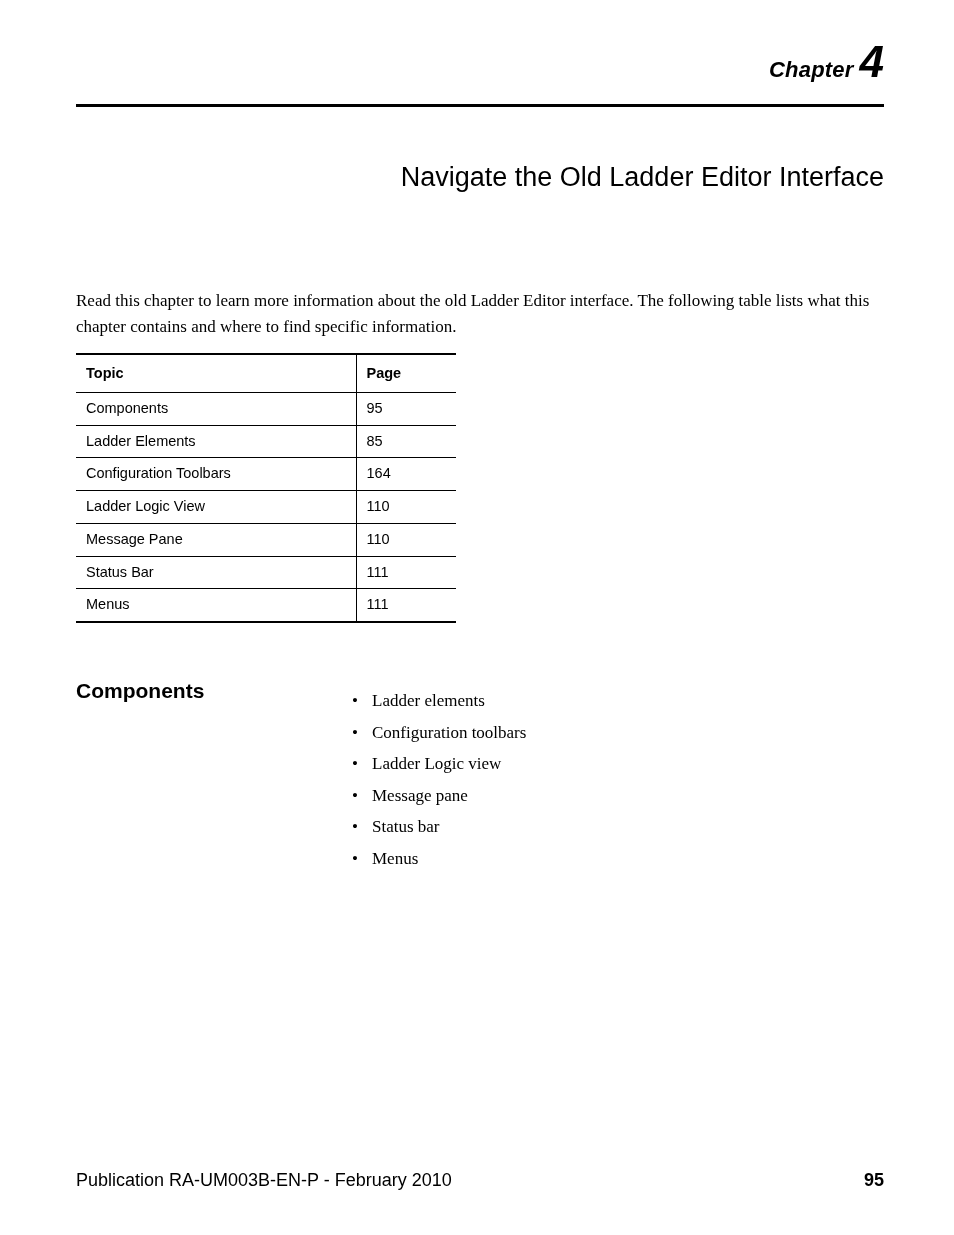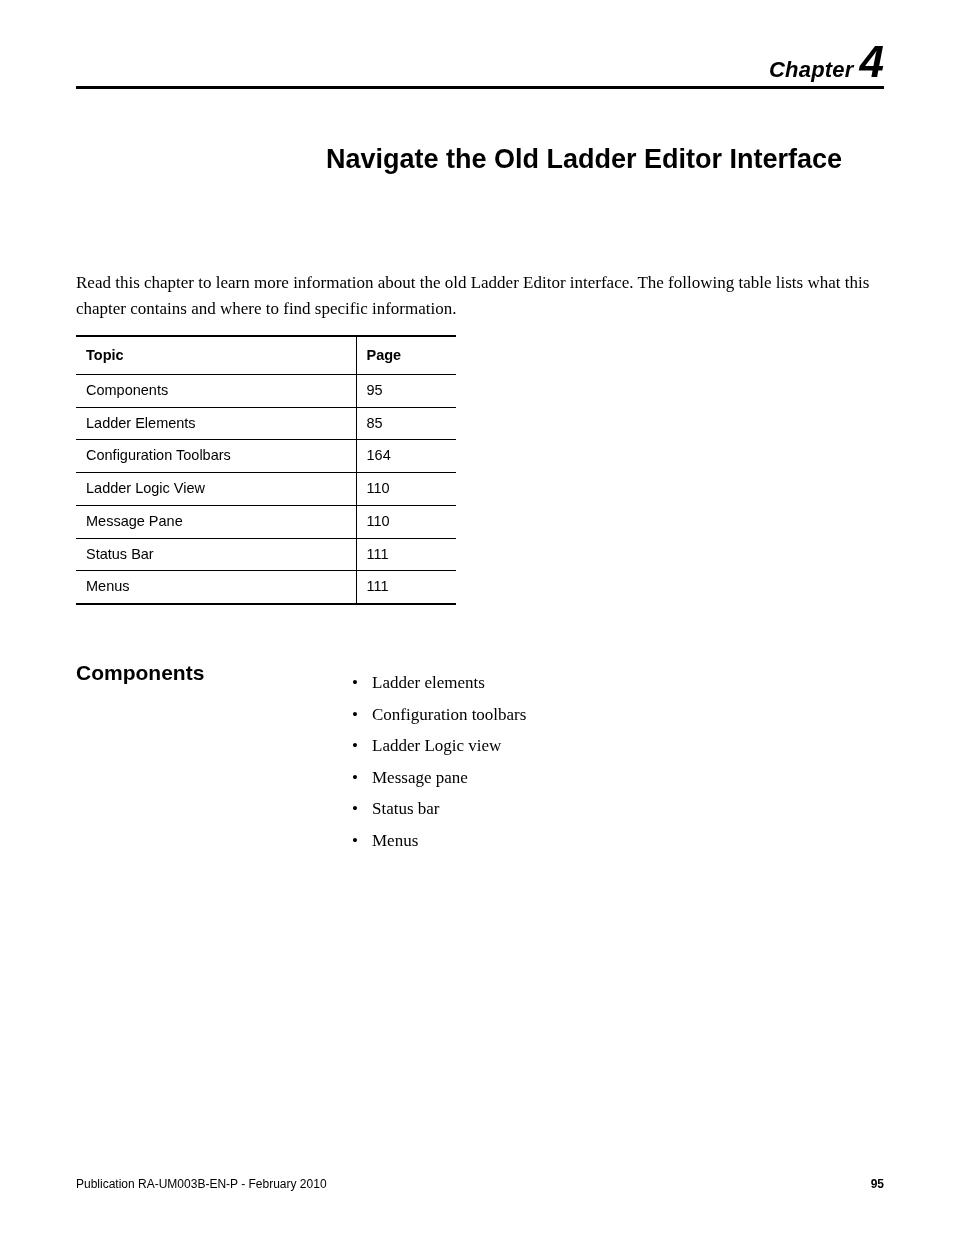--- a/index.html
+++ b/index.html
@@ -8,42 +8,42 @@
     font-family: Georgia, 'Times New Roman', serif;
     color: #000;
     position: relative;
     padding: 40px 70px 40px 76px;
   }
   .chapter-header {
     display: flex;
     justify-content: flex-end;
     align-items: baseline;
     border-bottom: 3px solid #000;
-    padding-bottom: 2px;
+    padding-bottom: 20px;
     margin-bottom: 55px;
     font-family: "Helvetica Neue", Arial, sans-serif;
   }
   .chapter-word {
     font-style: italic;
     font-weight: 700;
     font-size: 22px;
     letter-spacing: 0.2px;
     margin-right: 6px;
   }
   .chapter-num {
     font-style: italic;
     font-weight: 700;
     font-size: 44px;
     line-height: 1;
   }
   .page-title {
     font-family: "Helvetica Neue", Arial, sans-serif;
-    font-weight: 700;
+    font-weight: 400;
     font-size: 27px;
-    text-align: left;
+    text-align: right;
     margin-left: 250px;
     margin-bottom: 95px;
   }
   .section {
     display: flex;
     margin-bottom: 55px;
   }
   .section-heading {
     width: 252px;
     flex: 0 0 252px;
@@ -101,21 +101,21 @@
   }
   .footer {
     position: absolute;
     left: 76px;
     right: 70px;
     bottom: 44px;
     display: flex;
     justify-content: space-between;
     align-items: baseline;
     font-family: "Helvetica Neue", Arial, sans-serif;
-    font-size: 12px;
+    font-size: 18px;
   }
   .footer .pub { font-weight: 400; }
   .footer .page { font-weight: 700; }
 </style>
 </head>
 <body>
 
 <header class="chapter-header">
   <span class="chapter-word">Chapter</span>
   <span class="chapter-num">4</span>

